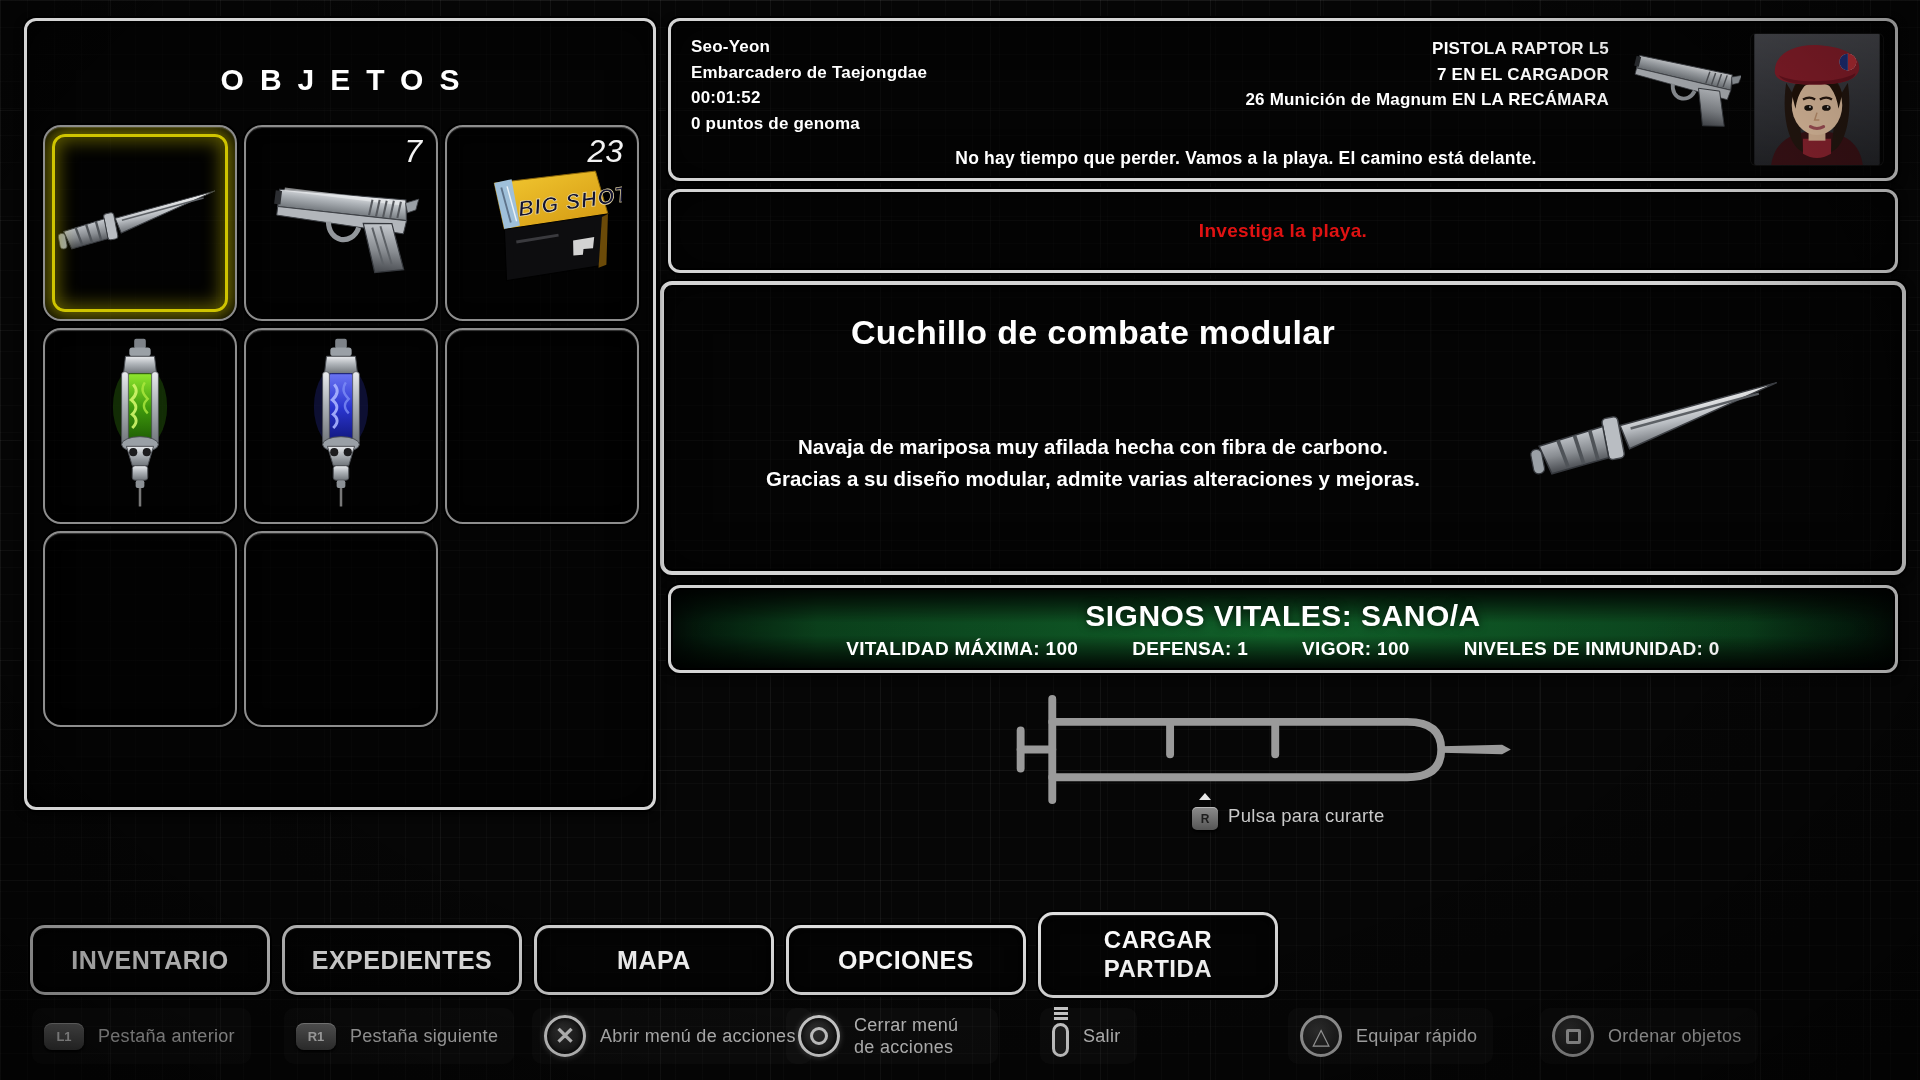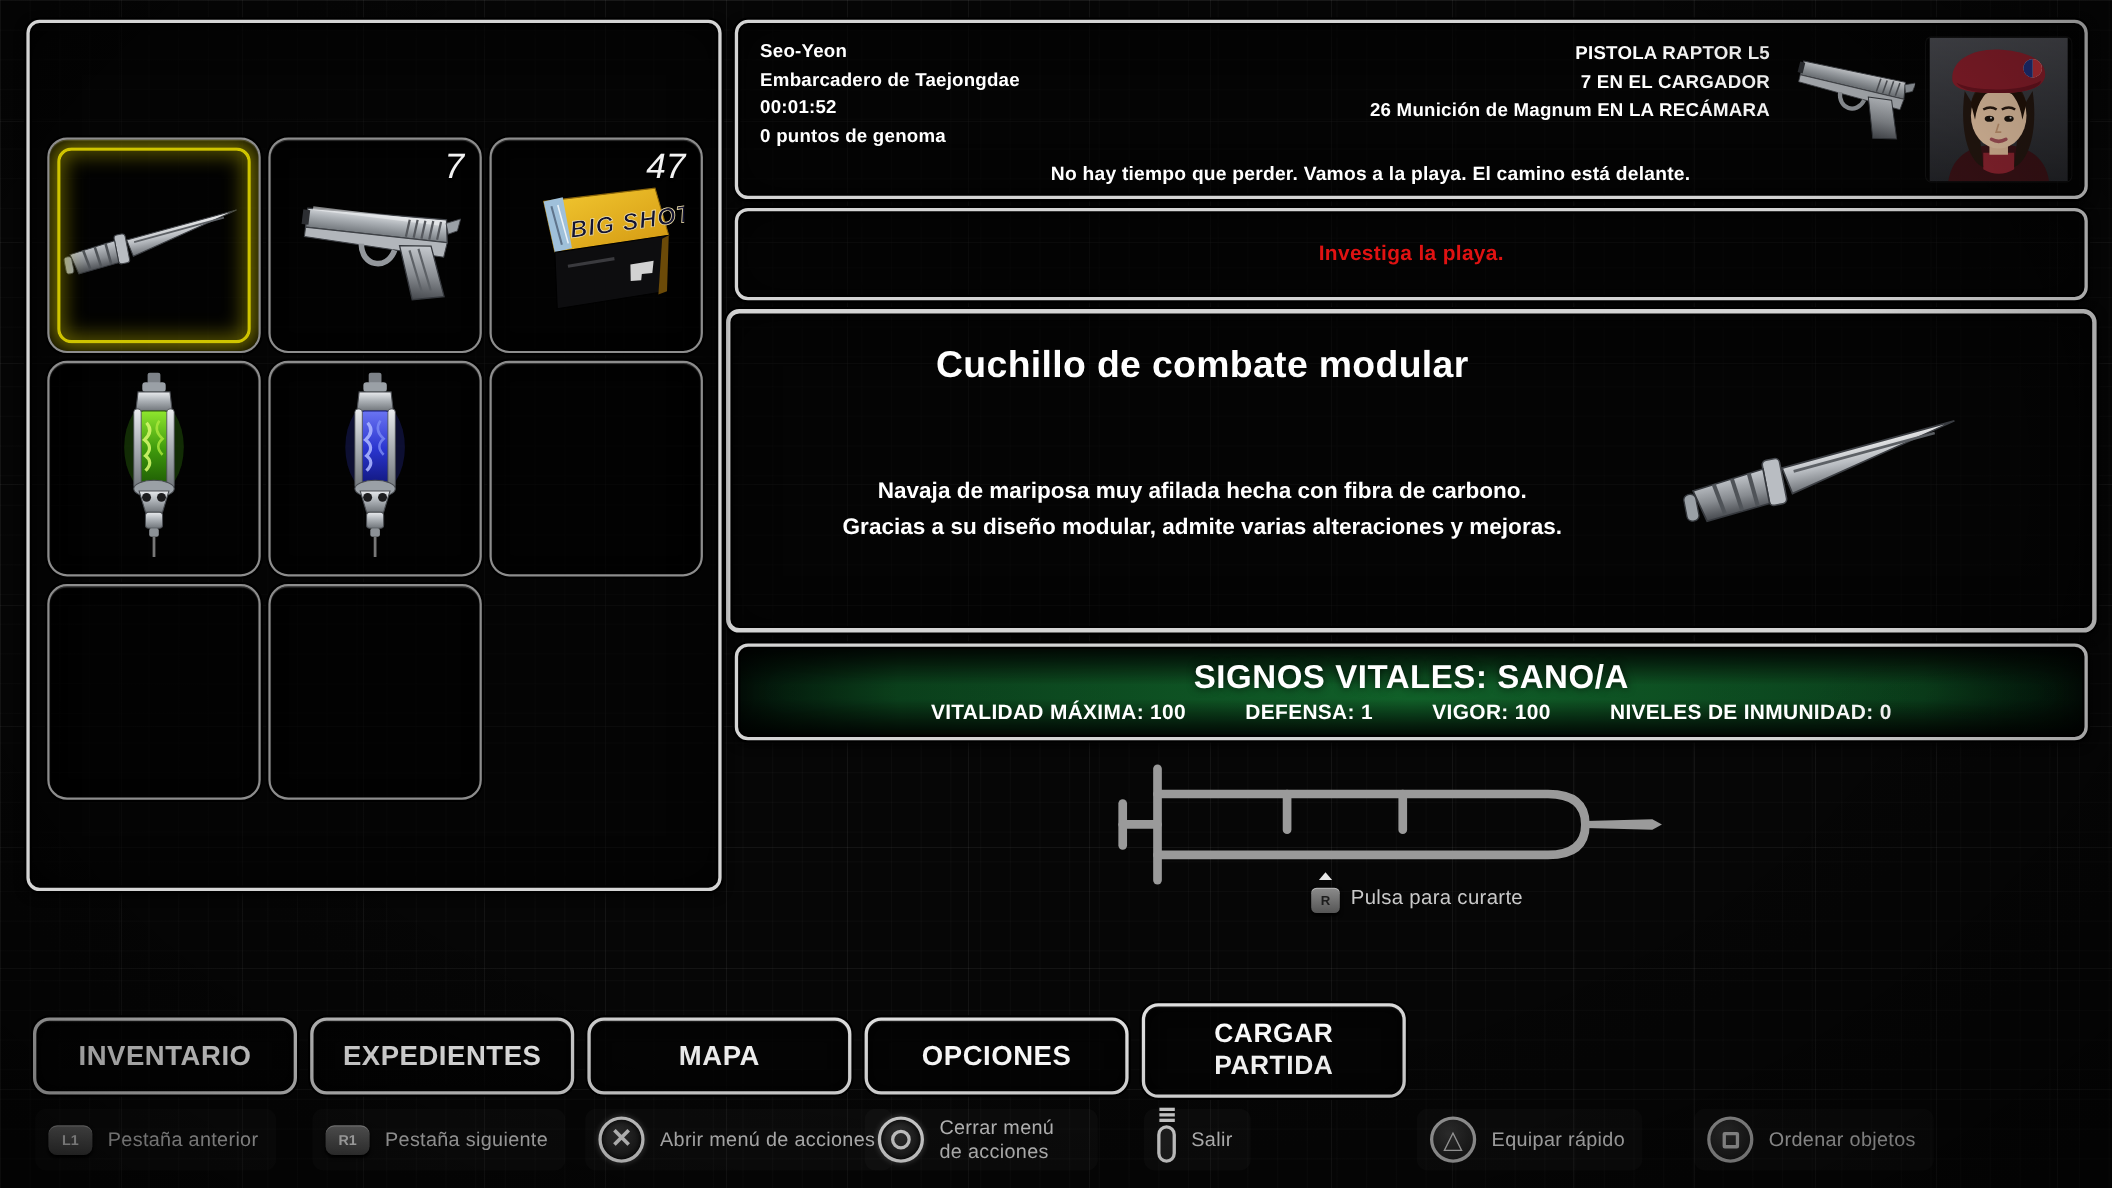--- a/index.html
+++ b/index.html
@@ -131,20 +131,21 @@
           <stop offset="1" stop-color="#10167a"></stop>
       </linearGradient>
       <linearGradient id="gBoxTop" x1="0" y1="0" x2="1" y2="1">
         <stop offset="0" stop-color="#f6ce35"></stop>
           <stop offset="1" stop-color="#cf920d"></stop>
       </linearGradient>
     </defs>
   </svg>
 
   <section class="panel" id="objects-panel">
+    <h1 class="objects-title">OBJETOS</h1>
 
     <div class="slots">
 
       <div class="slot sel">
         <svg class="item-svg" width="172" height="82" viewBox="0 0 220 92">
           <g transform="rotate(-11 110 46)">
             <polygon points="80,34 212,24 84,54" fill="url(#gBlade)" stroke="#3c3f44" stroke-width="1.2"></polygon>
             <line x1="88" y1="38" x2="196" y2="30" stroke="#5d6166" stroke-width="2"></line>
             <rect x="66" y="26" width="13" height="34" rx="3.5" fill="#b9bdc2" stroke="#44474c" stroke-width="1.2"></rect>
             <polygon points="12,38 66,32 66,58 18,62" fill="url(#gHandle)" stroke="#35383d" stroke-width="1.2"></polygon>
@@ -172,21 +173,21 @@
             <path d="M84,75 C87,101 117,103 123,78" fill="none" stroke="#93979c" stroke-width="6.5"></path>
             <polygon points="128,72 164,68 186,124 150,132" fill="url(#gHandle)" stroke="#35383d" stroke-width="1.5"></polygon>
             <line x1="140" y1="76" x2="160" y2="122" stroke="#5d6166" stroke-width="2.5"></line>
             <line x1="150" y1="73" x2="170" y2="119" stroke="#5d6166" stroke-width="2.5"></line>
             <polygon points="178,40 194,33 192,47 182,52" fill="#9aa0a6" stroke="#3e4146" stroke-width="1"></polygon>
           </g>
         </svg>
       </div>
 
       <div class="slot">
-        <span class="slot-count">47</span>
+        <span class="slot-count">23</span>
         <svg class="item-svg" width="160" height="152" viewBox="0 0 170 162">
           <g transform="rotate(6 85 80)">
             <polygon points="30,44 136,20 154,64 46,92" fill="url(#gBoxTop)" stroke="#8a650a" stroke-width="1"></polygon>
             <polygon points="30,44 48,38 62,86 46,92" fill="#9fc0da"></polygon>
             <line x1="38" y1="48" x2="52" y2="84" stroke="#44546a" stroke-width="2" opacity=".7"></line>
             <line x1="44" y1="46" x2="58" y2="82" stroke="#ffffff" stroke-width="1.5" opacity=".8"></line>
             <text x="56" y="70" transform="rotate(-14 85 56)" font-size="23" font-weight="900" font-style="italic" fill="#141432" stroke="#f8e8b0" stroke-width=".7" letter-spacing="1">BIG SHOT</text>
             <polygon points="46,92 154,64 158,118 54,146" fill="#0d0d0f" stroke="#000" stroke-width="1"></polygon>
             <polygon points="154,64 158,118 150,122 148,68" fill="#6b4a08"></polygon>
             <polygon points="120,96 142,90 142,102 132,104 132,110 122,112" fill="#e8e8e8" opacity=".9"></polygon>

